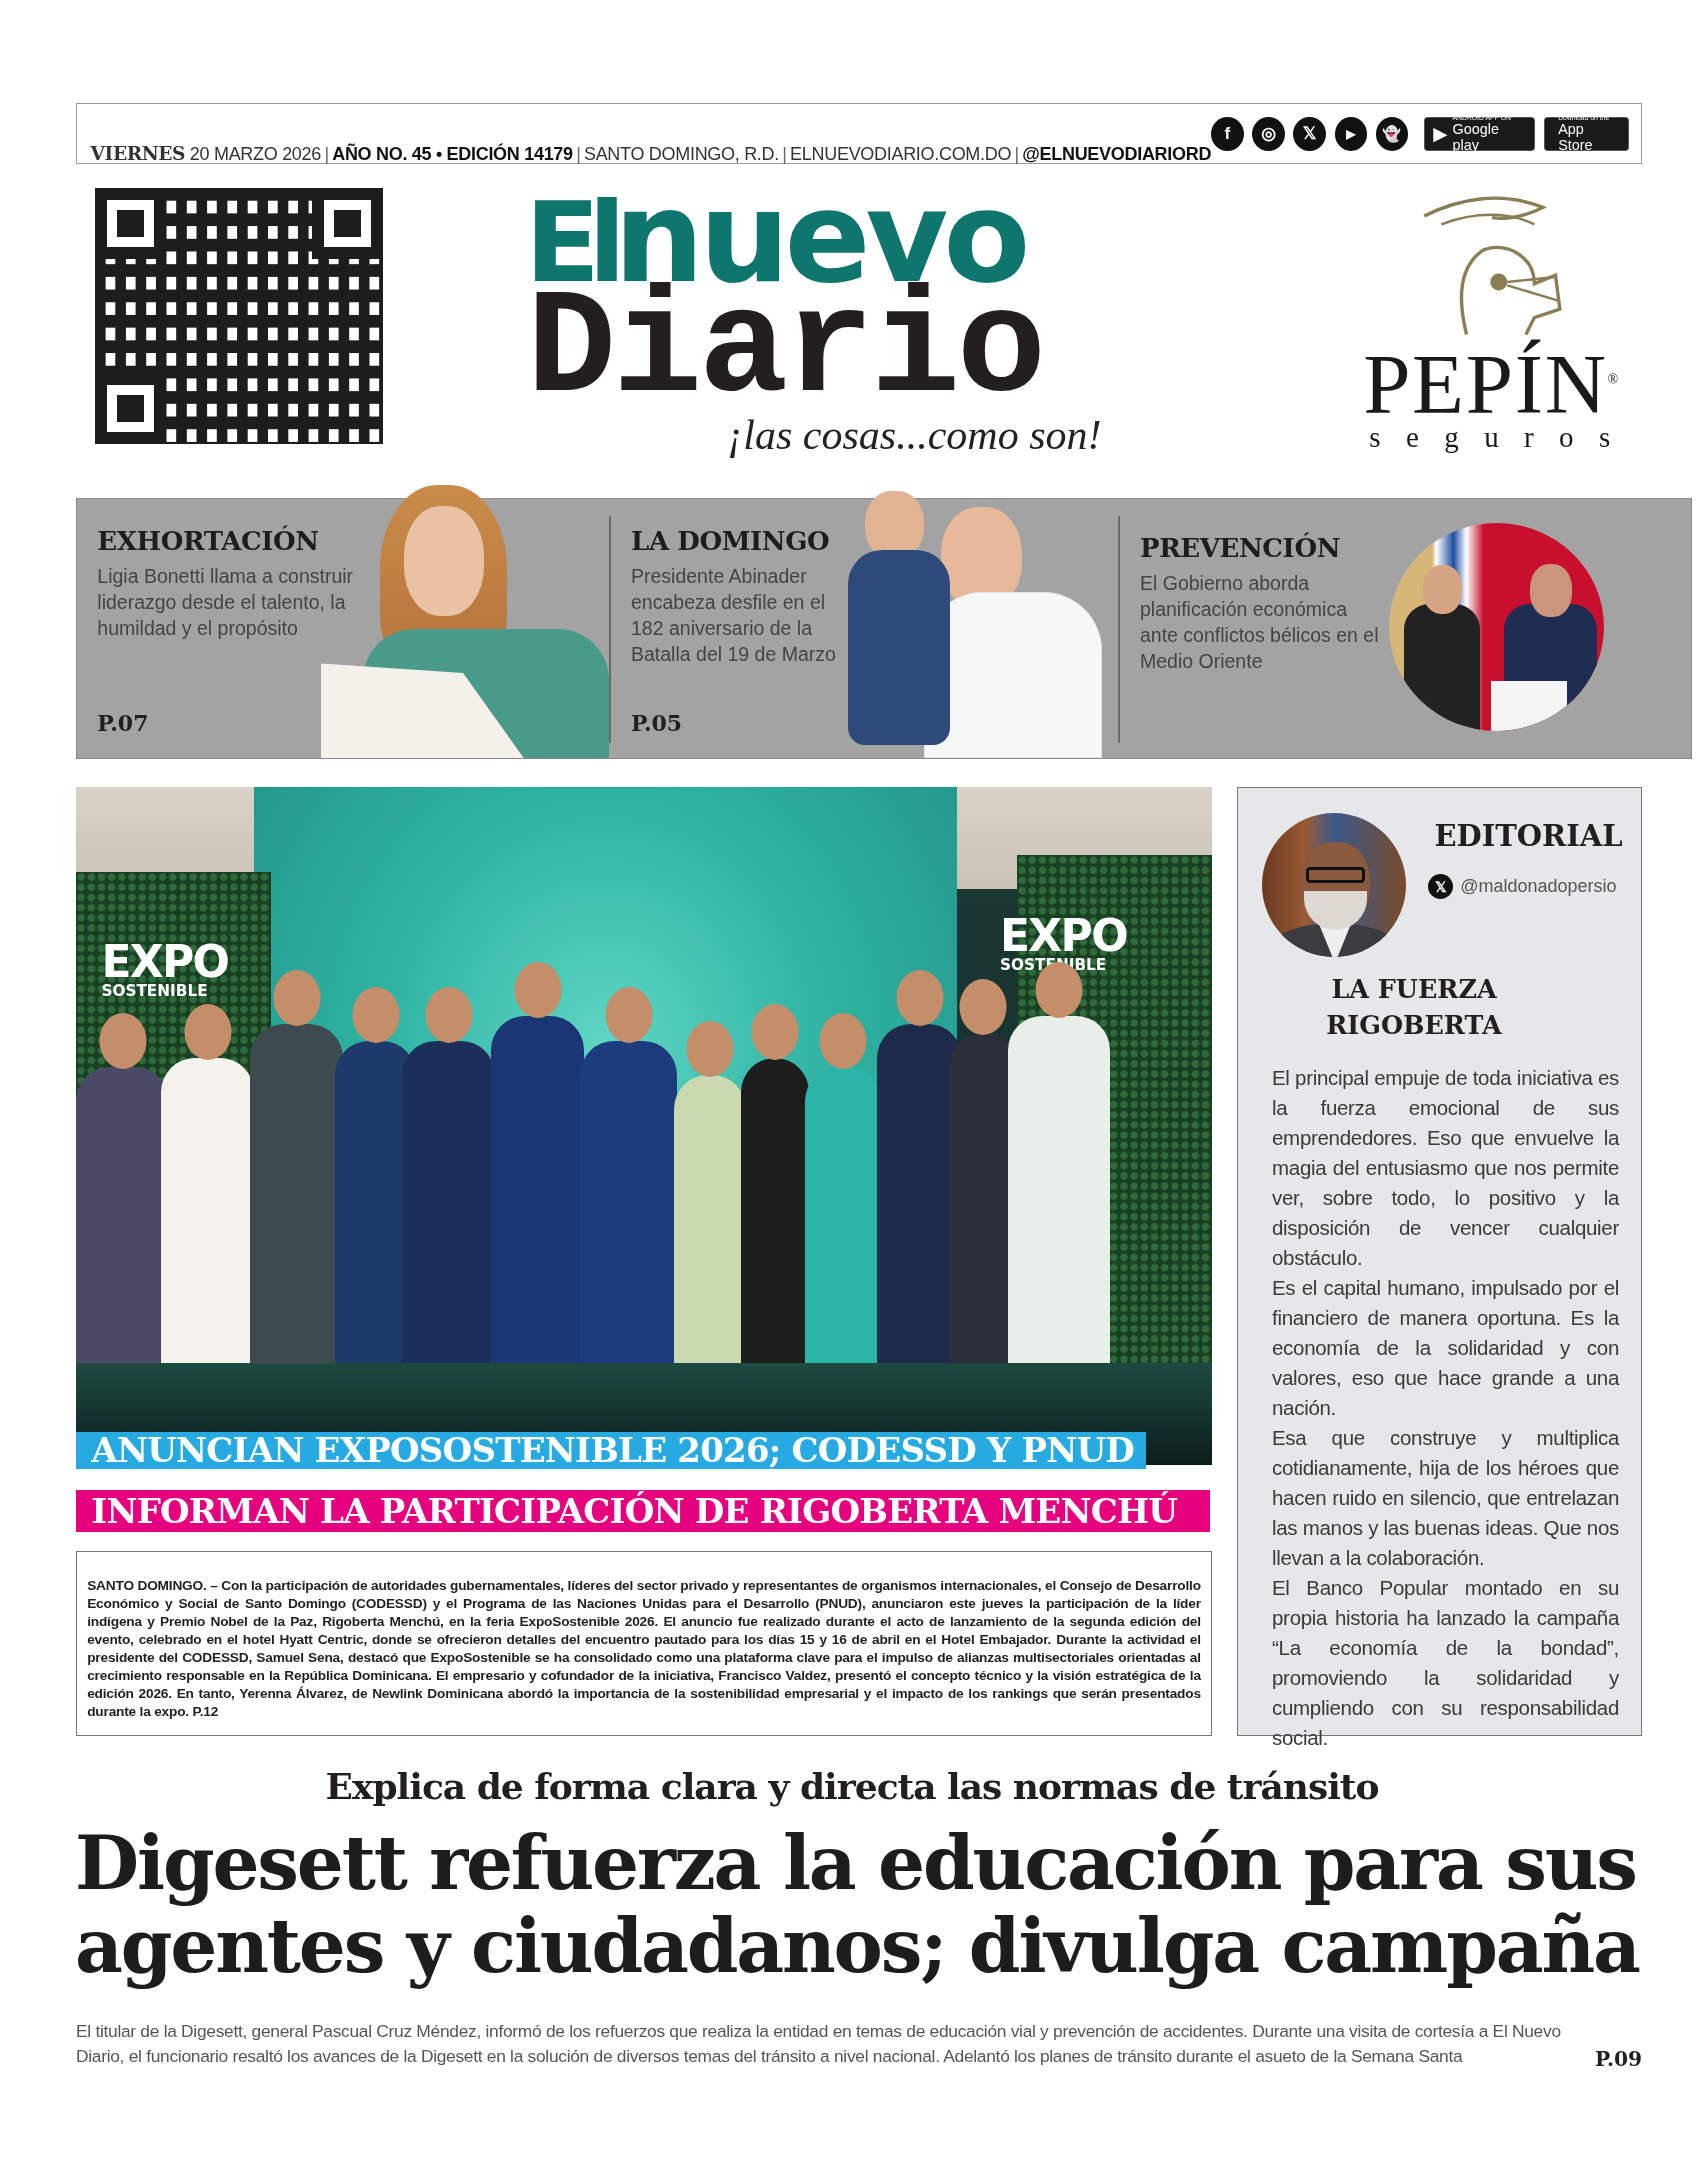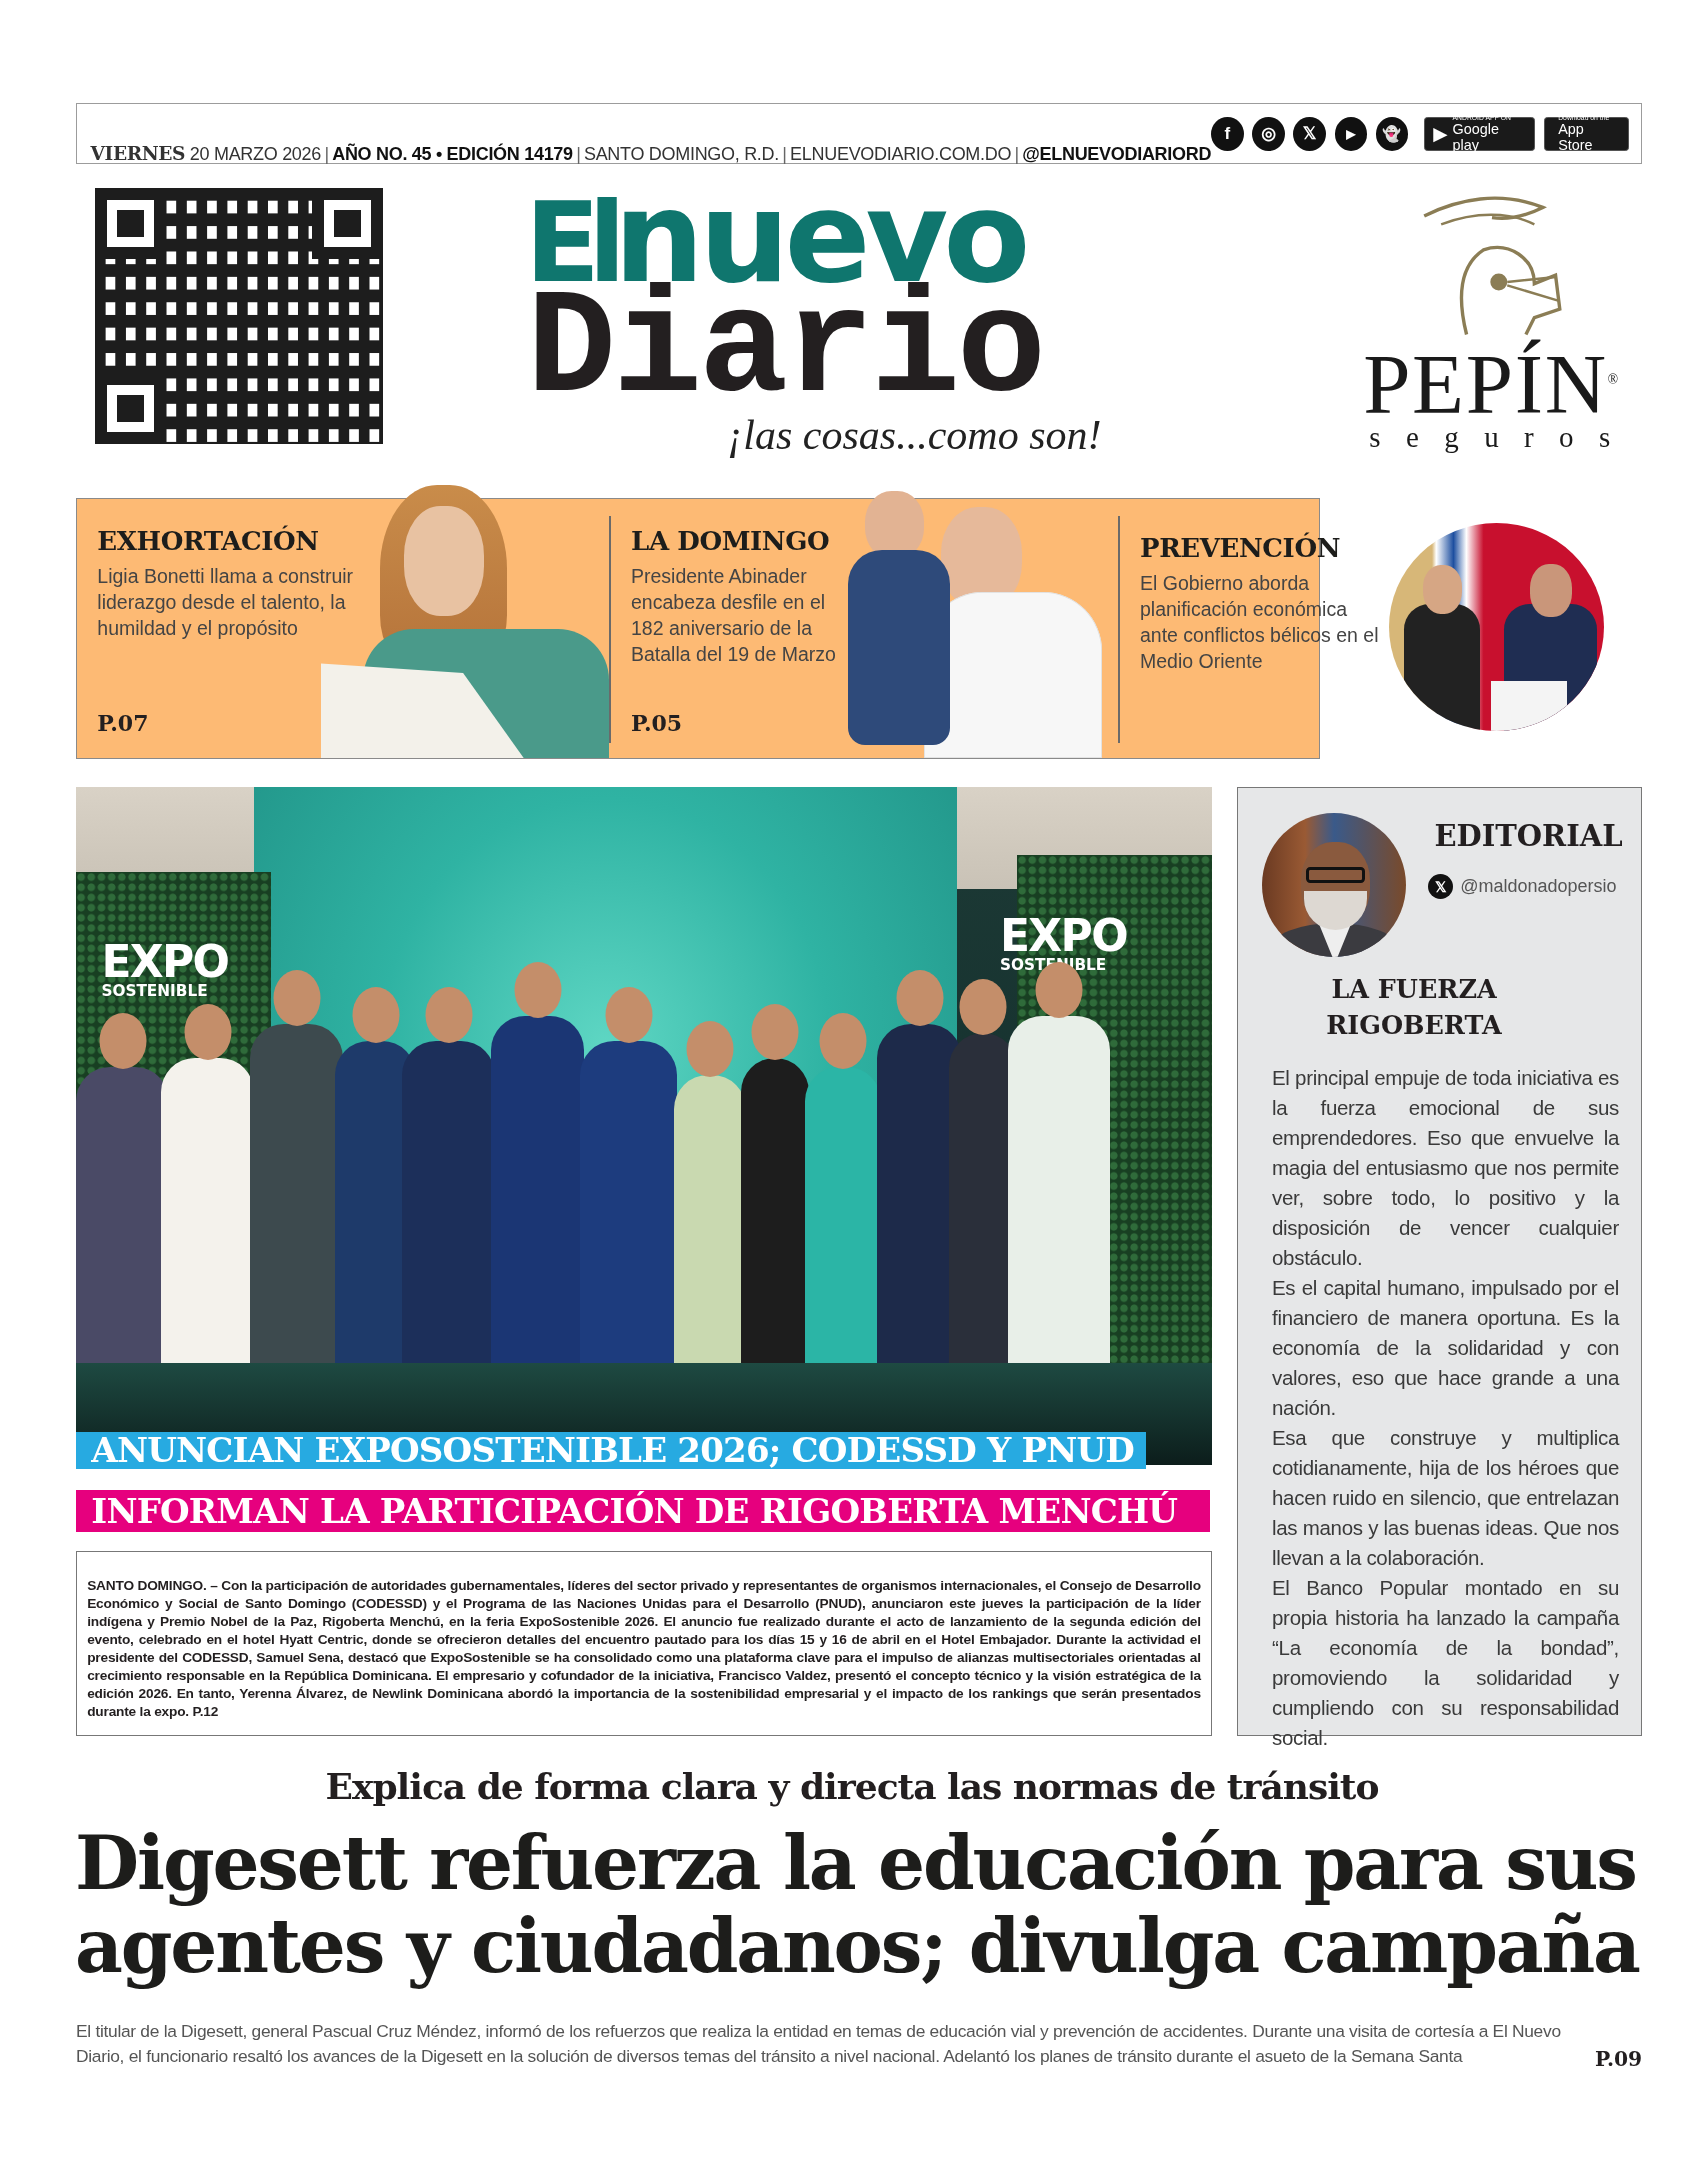--- a/index.html
+++ b/index.html
@@ -51,22 +51,22 @@
   #logo .tag { position: absolute; left: 202px; top: 237px; font-family: "Liberation Serif", serif; font-style: italic;
     font-size: 42px; color: #222; }
 
   #pepin { position: absolute; left: 1339px; top: 182px; width: 305px; height: 271px; text-align: center; }
   #pepin .helmet { width: 170px; height: 161px; margin: 0 auto; position: relative; }
   #pepin .name { font-family: "Liberation Serif", serif; font-size: 85px; line-height: 73px; color: #1a1a1a; letter-spacing: 1.7px; }
   #pepin .sub { font-family: "Liberation Serif", serif; font-size: 29px; letter-spacing: 25.4px; color: #1a1a1a; margin-left: 22px; }
 
   
   #teasers {
-    position: absolute; left: 76px; top: 498px; width: 1244px; height: 261px;
-    background: #fdba74; border: 1.7px solid #8a8a8a; padding-left: 27px;
+    position: absolute; left: 76px; top: 498px; width: 1616px; height: 261px;
+    background: #a3a3a3; border: 1.7px solid #8a8a8a; padding-left: 27px;
   }
   .teaser { position: absolute; top: 0; height: 100%; }
   .teaser h3 { font-family: "DejaVu Serif", serif; font-weight: bold; font-size: 26px; color: #1d1d1b; letter-spacing: -0.4px; }
   .teaser p { font-size: 19.5px; line-height: 26px; color: #444; margin-top: 6.8px; }
   .teaser .pg { position: absolute; bottom: 22px; font-family: "DejaVu Serif", serif; font-weight: bold; font-size: 22px; }
   .vline { position: absolute; top: 17px; bottom: 15.3px; width: 1.7px; background: #6a6a6a; }
   .photo { position: absolute; overflow: hidden; }
 
   
   #mainphoto { position: absolute; left: 76px; top: 787px; width: 1136px; height: 678px; overflow: hidden;

